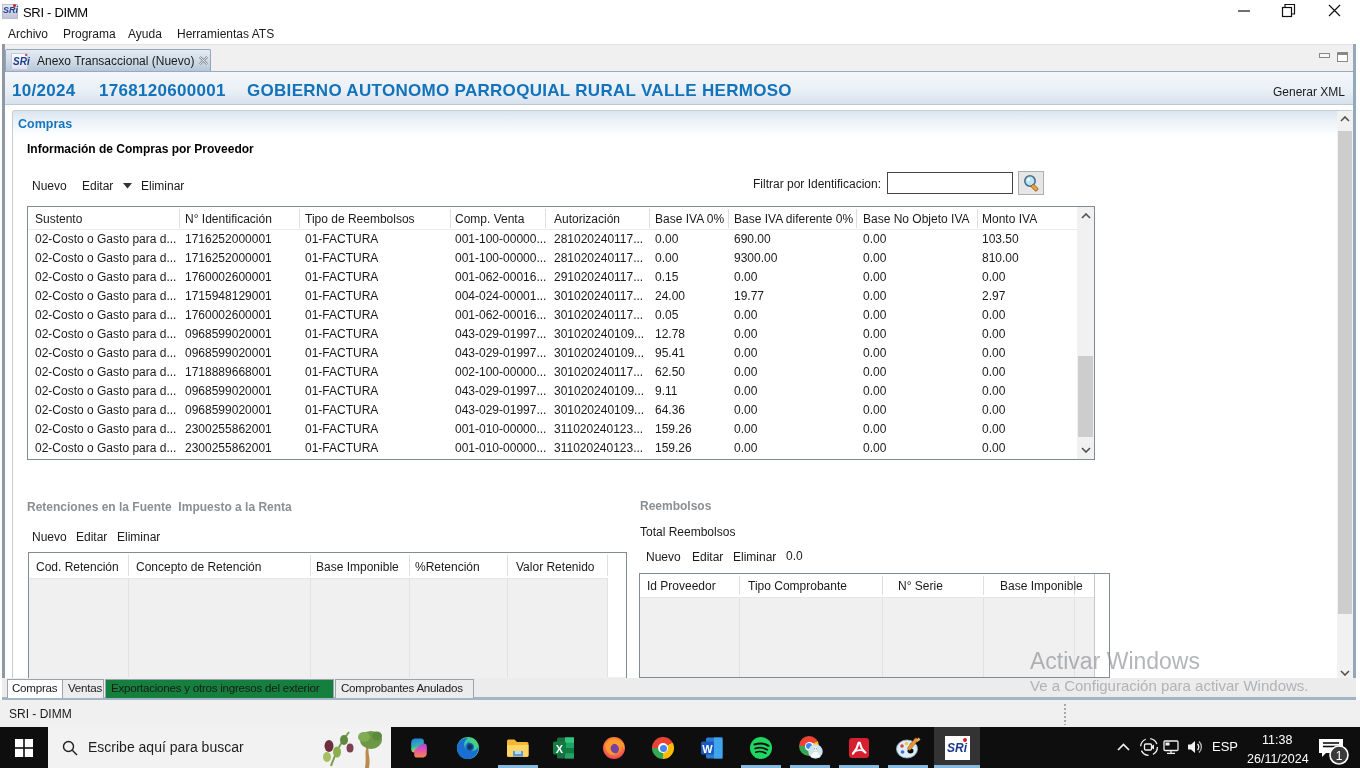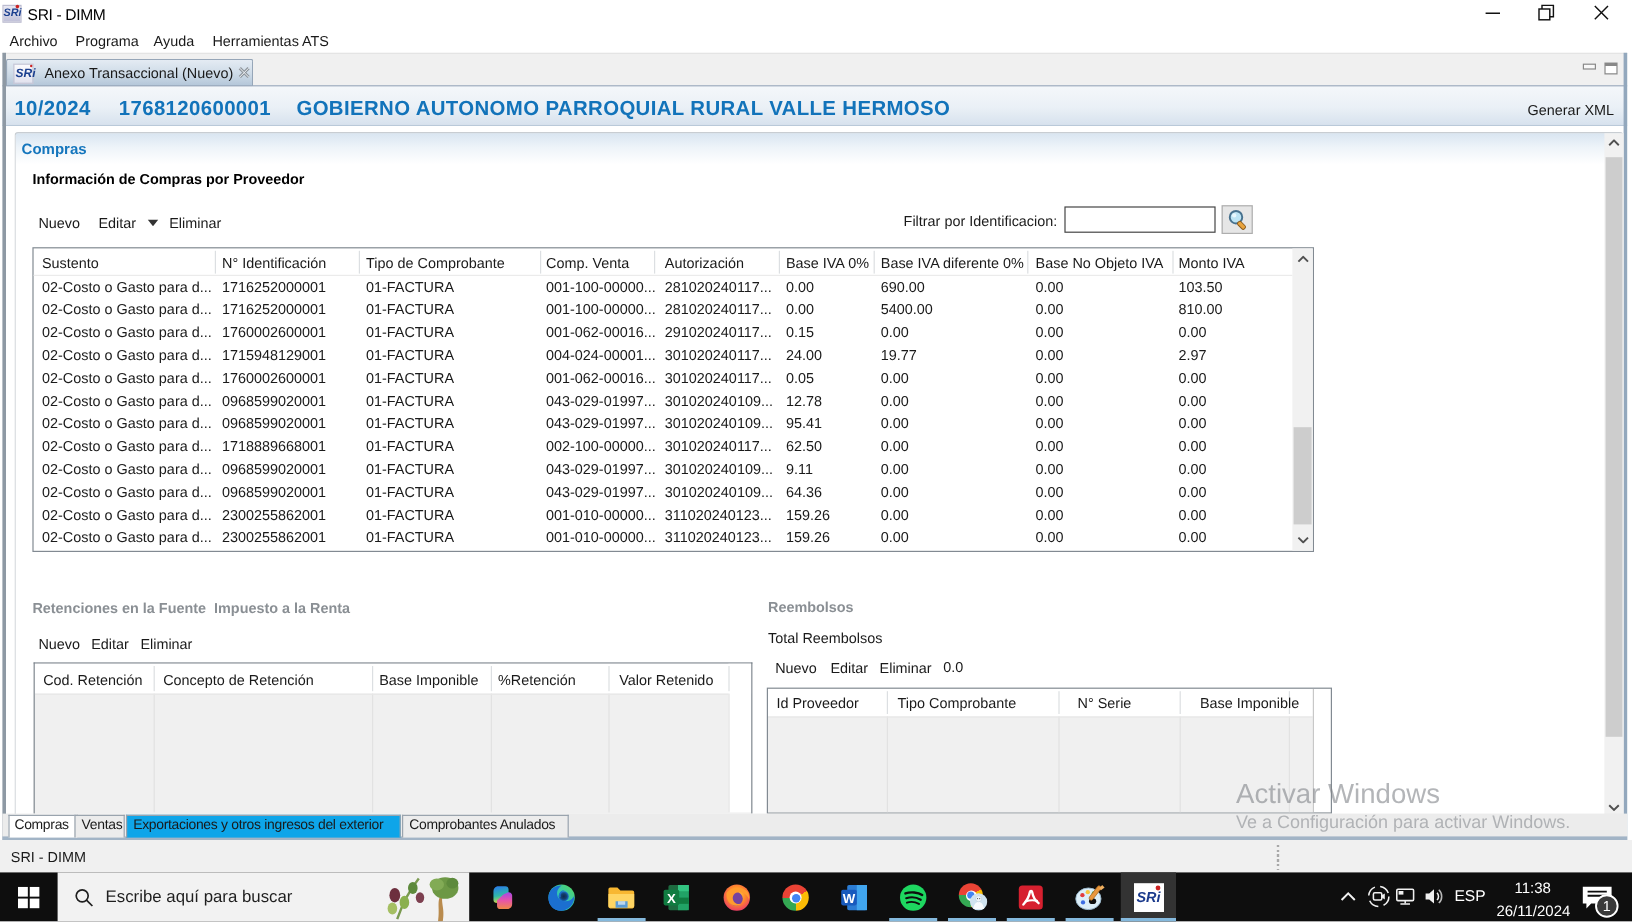--- a/index.html
+++ b/index.html
@@ -86,21 +86,21 @@
 <div class="abs" style="left:151px;top:2px;width:1px;height:19px;background:#dcdfe2;"></div>
 <div class="abs" style="left:271px;top:2px;width:1px;height:19px;background:#dcdfe2;"></div>
 <div class="abs" style="left:422px;top:2px;width:1px;height:19px;background:#dcdfe2;"></div>
 <div class="abs" style="left:517px;top:2px;width:1px;height:19px;background:#dcdfe2;"></div>
 <div class="abs" style="left:621px;top:2px;width:1px;height:19px;background:#dcdfe2;"></div>
 <div class="abs" style="left:700px;top:2px;width:1px;height:19px;background:#dcdfe2;"></div>
 <div class="abs" style="left:828px;top:2px;width:1px;height:19px;background:#dcdfe2;"></div>
 <div class="abs" style="left:949px;top:2px;width:1px;height:19px;background:#dcdfe2;"></div>
 <span class="abs t12" style="left:7px;top:5px;">Sustento</span>
 <span class="abs t12" style="left:157px;top:5px;">N° Identificación</span>
-<span class="abs t12" style="left:277px;top:5px;">Tipo de Comprobante</span>
+<span class="abs t12" style="left:277px;top:5px;">Tipo de Reembolsos</span>
 <span class="abs t12" style="left:427px;top:5px;">Comp. Venta</span>
 <span class="abs t12" style="left:526px;top:5px;">Autorización</span>
 <span class="abs t12" style="left:627px;top:5px;">Base IVA 0%</span>
 <span class="abs t12" style="left:706px;top:5px;">Base IVA diferente 0%</span>
 <span class="abs t12" style="left:835px;top:5px;">Base No Objeto IVA</span>
 <span class="abs t12" style="left:954px;top:5px;">Monto IVA</span>
 <div class="abs" style="left:0;top:22px;width:1049px;height:1px;background:#ebebeb;"></div>
 <span class="abs t12" style="left:7px;top:25px;">02-Costo o Gasto para d...</span>
 <span class="abs t12" style="left:157px;top:25px;">1716252000001</span>
 <span class="abs t12" style="left:277px;top:25px;">01-FACTURA</span>
@@ -109,21 +109,21 @@
 <span class="abs t12" style="left:627px;top:25px;">0.00</span>
 <span class="abs t12" style="left:706px;top:25px;">690.00</span>
 <span class="abs t12" style="left:835px;top:25px;">0.00</span>
 <span class="abs t12" style="left:954px;top:25px;">103.50</span>
 <span class="abs t12" style="left:7px;top:44px;">02-Costo o Gasto para d...</span>
 <span class="abs t12" style="left:157px;top:44px;">1716252000001</span>
 <span class="abs t12" style="left:277px;top:44px;">01-FACTURA</span>
 <span class="abs t12" style="left:427px;top:44px;">001-100-00000...</span>
 <span class="abs t12" style="left:526px;top:44px;">281020240117...</span>
 <span class="abs t12" style="left:627px;top:44px;">0.00</span>
-<span class="abs t12" style="left:706px;top:44px;">5400.00</span>
+<span class="abs t12" style="left:706px;top:44px;">9300.00</span>
 <span class="abs t12" style="left:835px;top:44px;">0.00</span>
 <span class="abs t12" style="left:954px;top:44px;">810.00</span>
 <span class="abs t12" style="left:7px;top:63px;">02-Costo o Gasto para d...</span>
 <span class="abs t12" style="left:157px;top:63px;">1760002600001</span>
 <span class="abs t12" style="left:277px;top:63px;">01-FACTURA</span>
 <span class="abs t12" style="left:427px;top:63px;">001-062-00016...</span>
 <span class="abs t12" style="left:526px;top:63px;">291020240117...</span>
 <span class="abs t12" style="left:627px;top:63px;">0.15</span>
 <span class="abs t12" style="left:706px;top:63px;">0.00</span>
 <span class="abs t12" style="left:835px;top:63px;">0.00</span>
@@ -282,21 +282,21 @@
   <span class="abs" style="left:1026px;top:572px;font-size:15px;color:rgba(128,132,136,0.55);white-space:nowrap;z-index:6;">Ve a Configuración para activar Windows.</span>
   <span class="abs" style="left:1026px;top:543px;font-size:23px;color:rgba(128,132,136,0.6);white-space:nowrap;z-index:6;">Activar Windows</span>
 
   <div id="bottabs" class="abs" style="left:-2px;top:573px;width:1354px;height:22px;background:#ececec;border-bottom:3px solid #a2b4c6;">
 <div class="abs" style="left:5px;top:1px;width:58px;height:19px;background:#fff;border:1px solid #9aa4ae;border-bottom:none;">
         <span class="abs" style="left:4px;top:1px;font-size:11.6px;color:#1a1a1a;white-space:nowrap;letter-spacing:-0.25px;">Compras</span>
       </div>
 <div class="abs" style="left:60px;top:1px;width:42px;height:19px;background:#ececec;border:1px solid #9aa4ae;border-bottom:none;">
         <span class="abs" style="left:5px;top:1px;font-size:11.6px;color:#1a1a1a;white-space:nowrap;letter-spacing:-0.25px;">Ventas</span>
       </div>
-<div class="abs" style="left:103px;top:1px;width:229px;height:19px;background:#0ea5e9;border:1px solid #9aa4ae;border-bottom:none;">
+<div class="abs" style="left:103px;top:1px;width:229px;height:19px;background:#15803d;border:1px solid #9aa4ae;border-bottom:none;">
         <span class="abs" style="left:5px;top:1px;font-size:11.6px;color:#1a1a1a;white-space:nowrap;letter-spacing:-0.25px;">Exportaciones y otros ingresos del exterior</span>
       </div>
 <div class="abs" style="left:333px;top:1px;width:139px;height:19px;background:#ececec;border:1px solid #9aa4ae;border-bottom:none;text-align:center;">
         <span class="abs" style="left:5px;top:1px;font-size:11.6px;color:#1a1a1a;white-space:nowrap;letter-spacing:-0.25px;">Comprobantes Anulados</span>
       </div>
 </div>
 </div>
 
 <div class="abs" id="statusbar" style="left:0;top:700px;width:1360px;height:27px;background:#f0f0f0;">
   <span class="abs t12" style="left:9px;top:7px;">SRI - DIMM</span>

